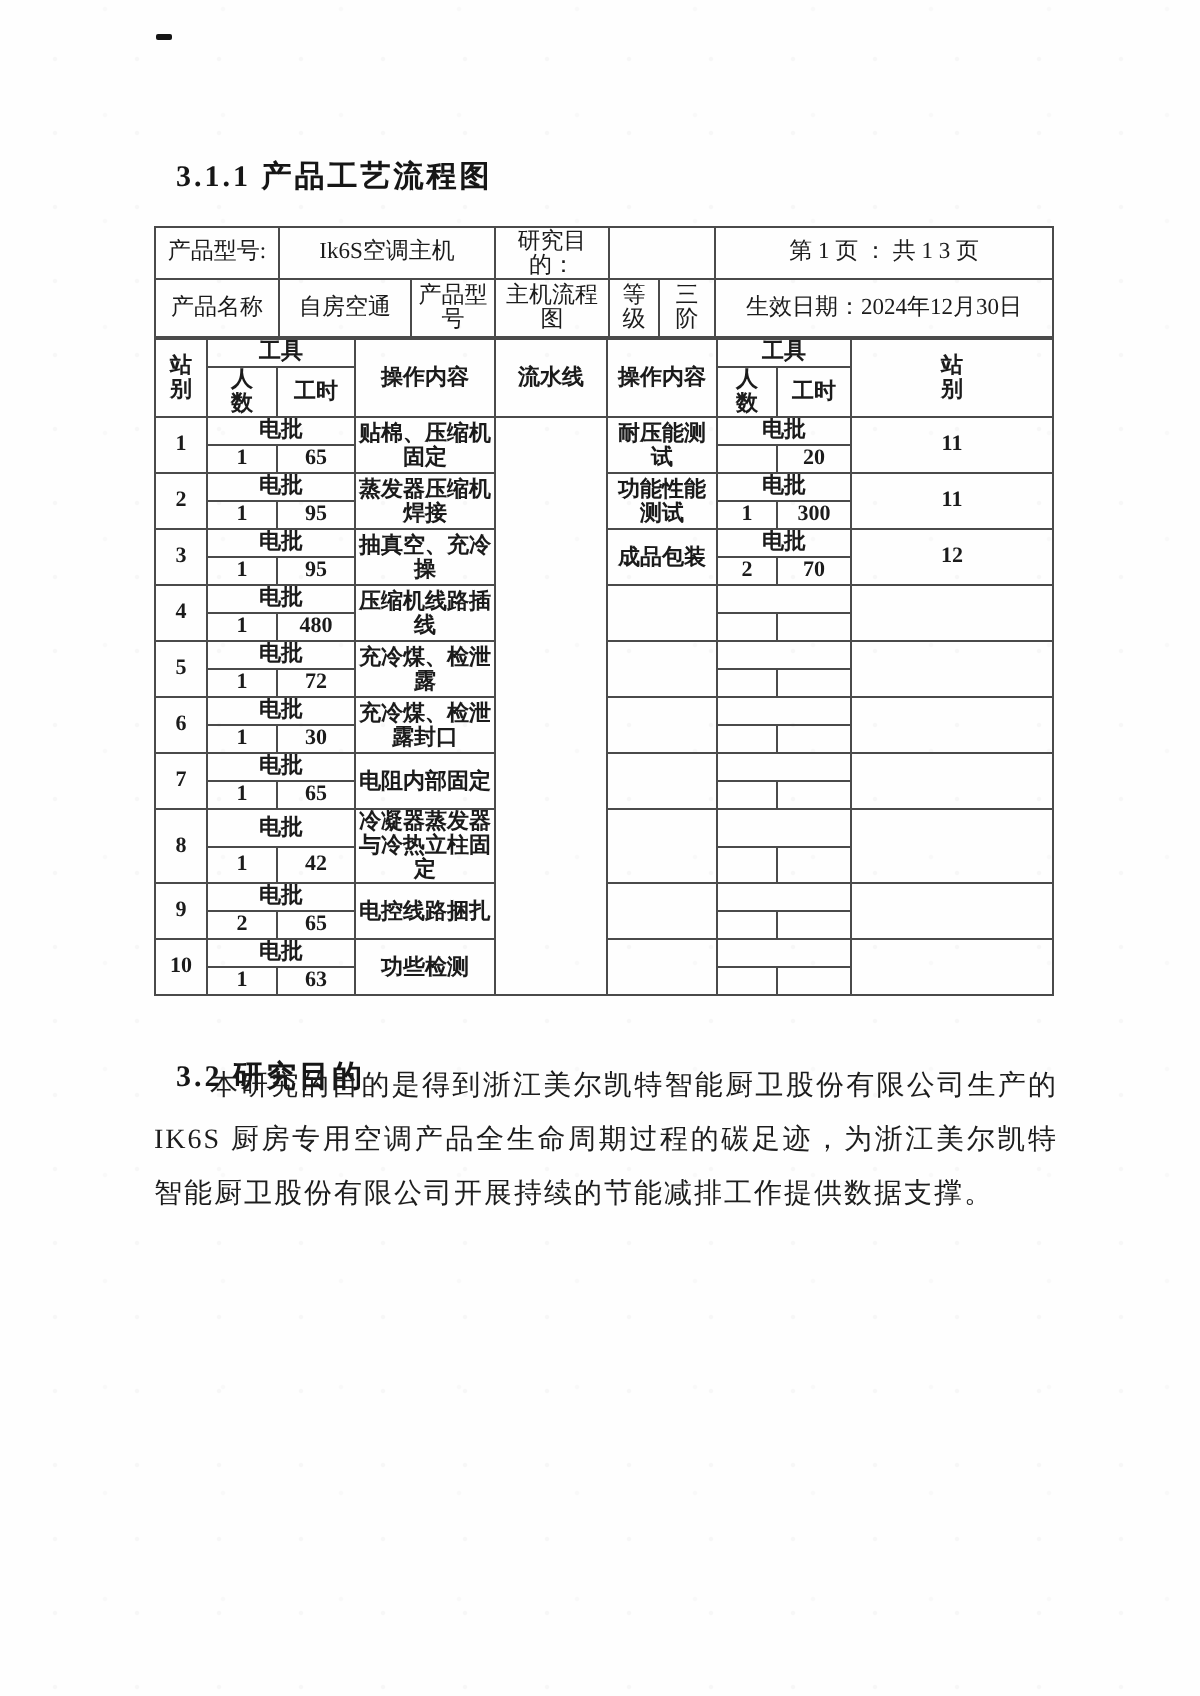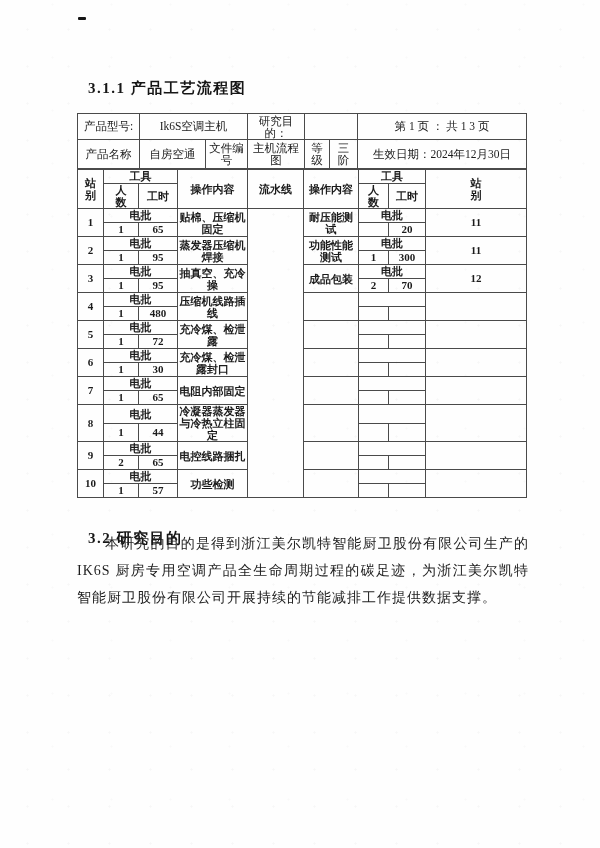--- a/index.html
+++ b/index.html
@@ -80,21 +80,21 @@
           <tr class="r1">
         <td>产品型号:</td>
         <td colspan="2">Ik6S空调主机</td>
         <td class="lh-tight">研究目的：</td>
         <td colspan="2"></td>
         <td>第 1 页 ：  共 1 3 页</td>
       </tr>
       <tr class="r2">
         <td>产品名称</td>
         <td>自房空通</td>
-        <td class="lh-tight">文件编号</td>
+        <td class="lh-tight">产品型号</td>
         <td class="lh-tight">主机流程图</td>
         <td class="wrap-narrow lh-tight"><span>等级</span></td>
         <td class="wrap-narrow lh-tight"><span>三阶</span></td>
         <td>生效日期：2024年12月30日</td>
       </tr>
     </tbody>
       </table>
 
     <table class="proc-table">
       <colgroup>
@@ -228,21 +228,21 @@
           <tr>
             <td rowspan="2" class="sub">8</td>
             <td colspan="2" class="sub">电批</td>
             <td rowspan="2" class="sub lh-tight">冷凝器蒸发器与冷热立柱固定</td>
             <td rowspan="2" class="sub lh-tight"></td>
             <td colspan="2" class="sub"></td>
             <td rowspan="2" class="sub"></td>
           </tr>
           <tr>
             <td class="sub">1</td>
-            <td class="sub">44</td>
+            <td class="sub">42</td>
             <td class="sub"></td>
             <td class="sub"></td>
           </tr>
           <tr>
             <td rowspan="2" class="sub">9</td>
             <td colspan="2" class="sub">电批</td>
             <td rowspan="2" class="sub lh-tight">电控线路捆扎</td>
             <td rowspan="2" class="sub lh-tight"></td>
             <td colspan="2" class="sub"></td>
             <td rowspan="2" class="sub"></td>
@@ -256,21 +256,21 @@
           <tr>
             <td rowspan="2" class="sub">10</td>
             <td colspan="2" class="sub">电批</td>
             <td rowspan="2" class="sub lh-tight">功些检测</td>
             <td rowspan="2" class="sub lh-tight"></td>
             <td colspan="2" class="sub"></td>
             <td rowspan="2" class="sub"></td>
           </tr>
           <tr>
             <td class="sub">1</td>
-            <td class="sub">57</td>
+            <td class="sub">63</td>
             <td class="sub"></td>
             <td class="sub"></td>
           </tr>
         </tbody>
     </table>
   </div>
 
   <div class="section-heading">3.2 研究目的</div>
 
   <div class="body-text">

